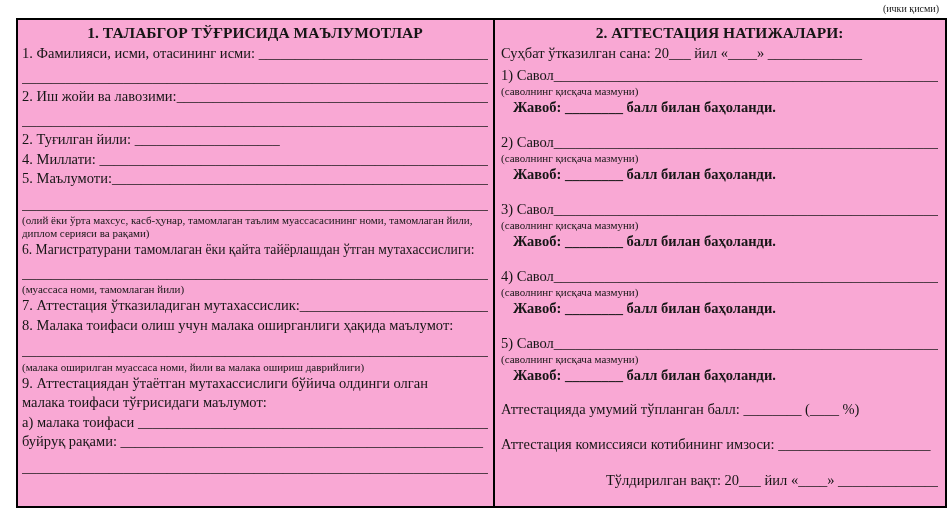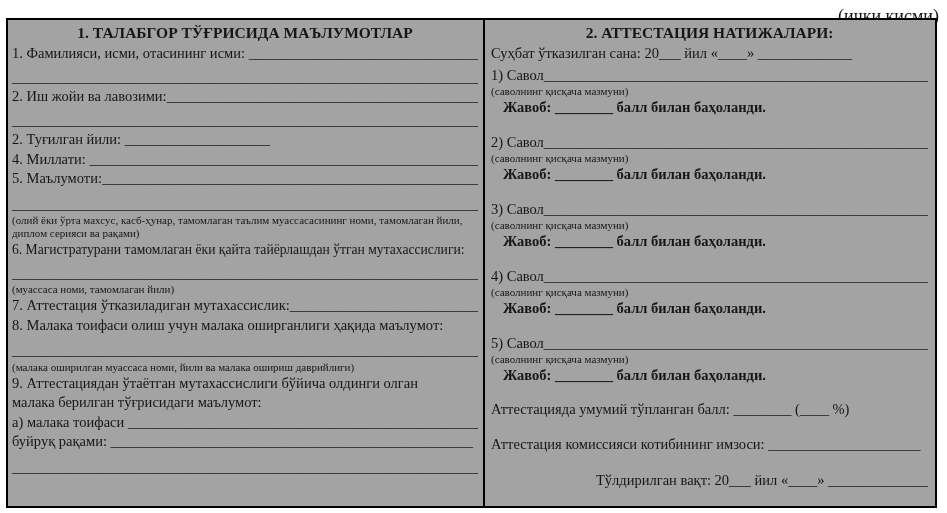--- a/index.html
+++ b/index.html
@@ -5,30 +5,30 @@
   html, body { margin: 0; padding: 0; }
   body {
     width: 947px; height: 513px;
     background: #ffffff;
     color: #161616;
     font-family: "Liberation Serif", "DejaVu Serif", serif;
     position: relative;
     overflow: hidden;
   }
   .corner-note {
-    position: absolute; top: 8px; right: 8px;
-    font-size: 18px; line-height: 17px;
+    position: absolute; top: 0; right: 8px;
+    font-size: 10px; line-height: 17px;
     white-space: nowrap;
   }
   .formbox {
-    position: absolute; left: 6px; top: 18px;
+    position: absolute; left: 16px; top: 18px;
     width: 927px; height: 486px;
     border: 2px solid #000;
     display: flex;
-    background: #a3a3a3;
+    background: #f9a8d4;
   }
   .col { box-sizing: border-box; overflow: hidden; }
   .col-left {
     width: 477px;
     border-right: 2px solid #000;
     padding: 2px 5px 2px 4px;
   }
   .col-right {
     flex: 1;
     padding: 2px 7px 2px 6px;
@@ -85,21 +85,21 @@
       <div class="hint hint2">(олий ёки ўрта махсус, касб-ҳунар, тамомлаган таълим муассасасининг номи, тамомлаган йили,
 диплом серияси ва рақами)</div>
       <div class="line fit">6. Магистратурани тамомлаган ёки қайта тайёрлашдан ўтган мутахассислиги:</div>
       <div class="line mt4">______________________________________________________________________</div>
       <div class="hint">(муассаса номи, тамомлаган йили)</div>
       <div class="line">7. Аттестация ўтказиладиган мутахассислик:________________________________________</div>
       <div class="line">8. Малака тоифаси олиш учун малака оширганлиги ҳақида маълумот:</div>
       <div class="line mt6">______________________________________________________________________</div>
       <div class="hint">(малака оширилган муассаса номи, йили ва малака ошириш даврийлиги)</div>
       <div class="line">9. Аттестациядан ўтаётган мутахассислиги бўйича олдинги олган</div>
-      <div class="line">малака берилган тўғрисидаги маълумот:</div>
+      <div class="line">малака тоифаси тўғрисидаги маълумот:</div>
       <div class="line">а) малака тоифаси __________________________________________________</div>
       <div class="line">буйруқ рақами: __________________________________________________</div>
       <div class="line mt6">______________________________________________________________________</div>
 
     </div>
 
     <div class="col col-right">
       <div class="col-title">2. АТТЕСТАЦИЯ НАТИЖАЛАРИ:</div>
       <div class="line">Суҳбат ўтказилган сана: 20___ йил «____» _____________</div>
 

